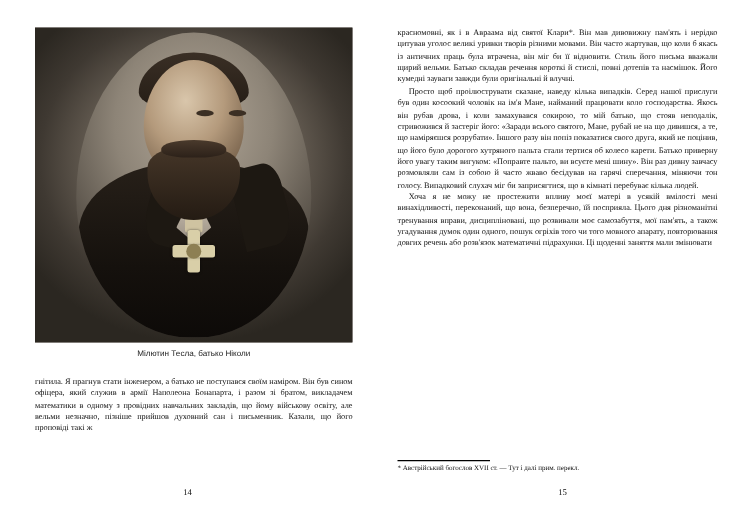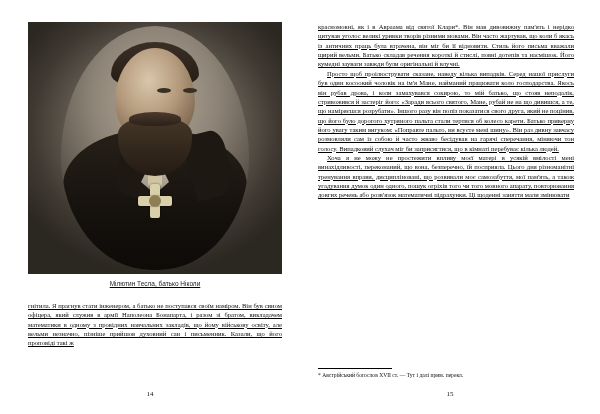--- a/index.html
+++ b/index.html
@@ -12,21 +12,20 @@
     background: #ffffff;
     font-family: "Liberation Serif", serif;
     overflow: hidden;
   }
   .spread {
     position: relative;
     width: 600px;
     height: 414px;
     background: #ffffff;
     display: flex;
-    text-decoration: underline;
   }
   .page {
     position: relative;
     width: 300px;
     height: 414px;
     box-sizing: border-box;
   }
   .page-left {
     padding: 22px 18px 0 28px;
   }

